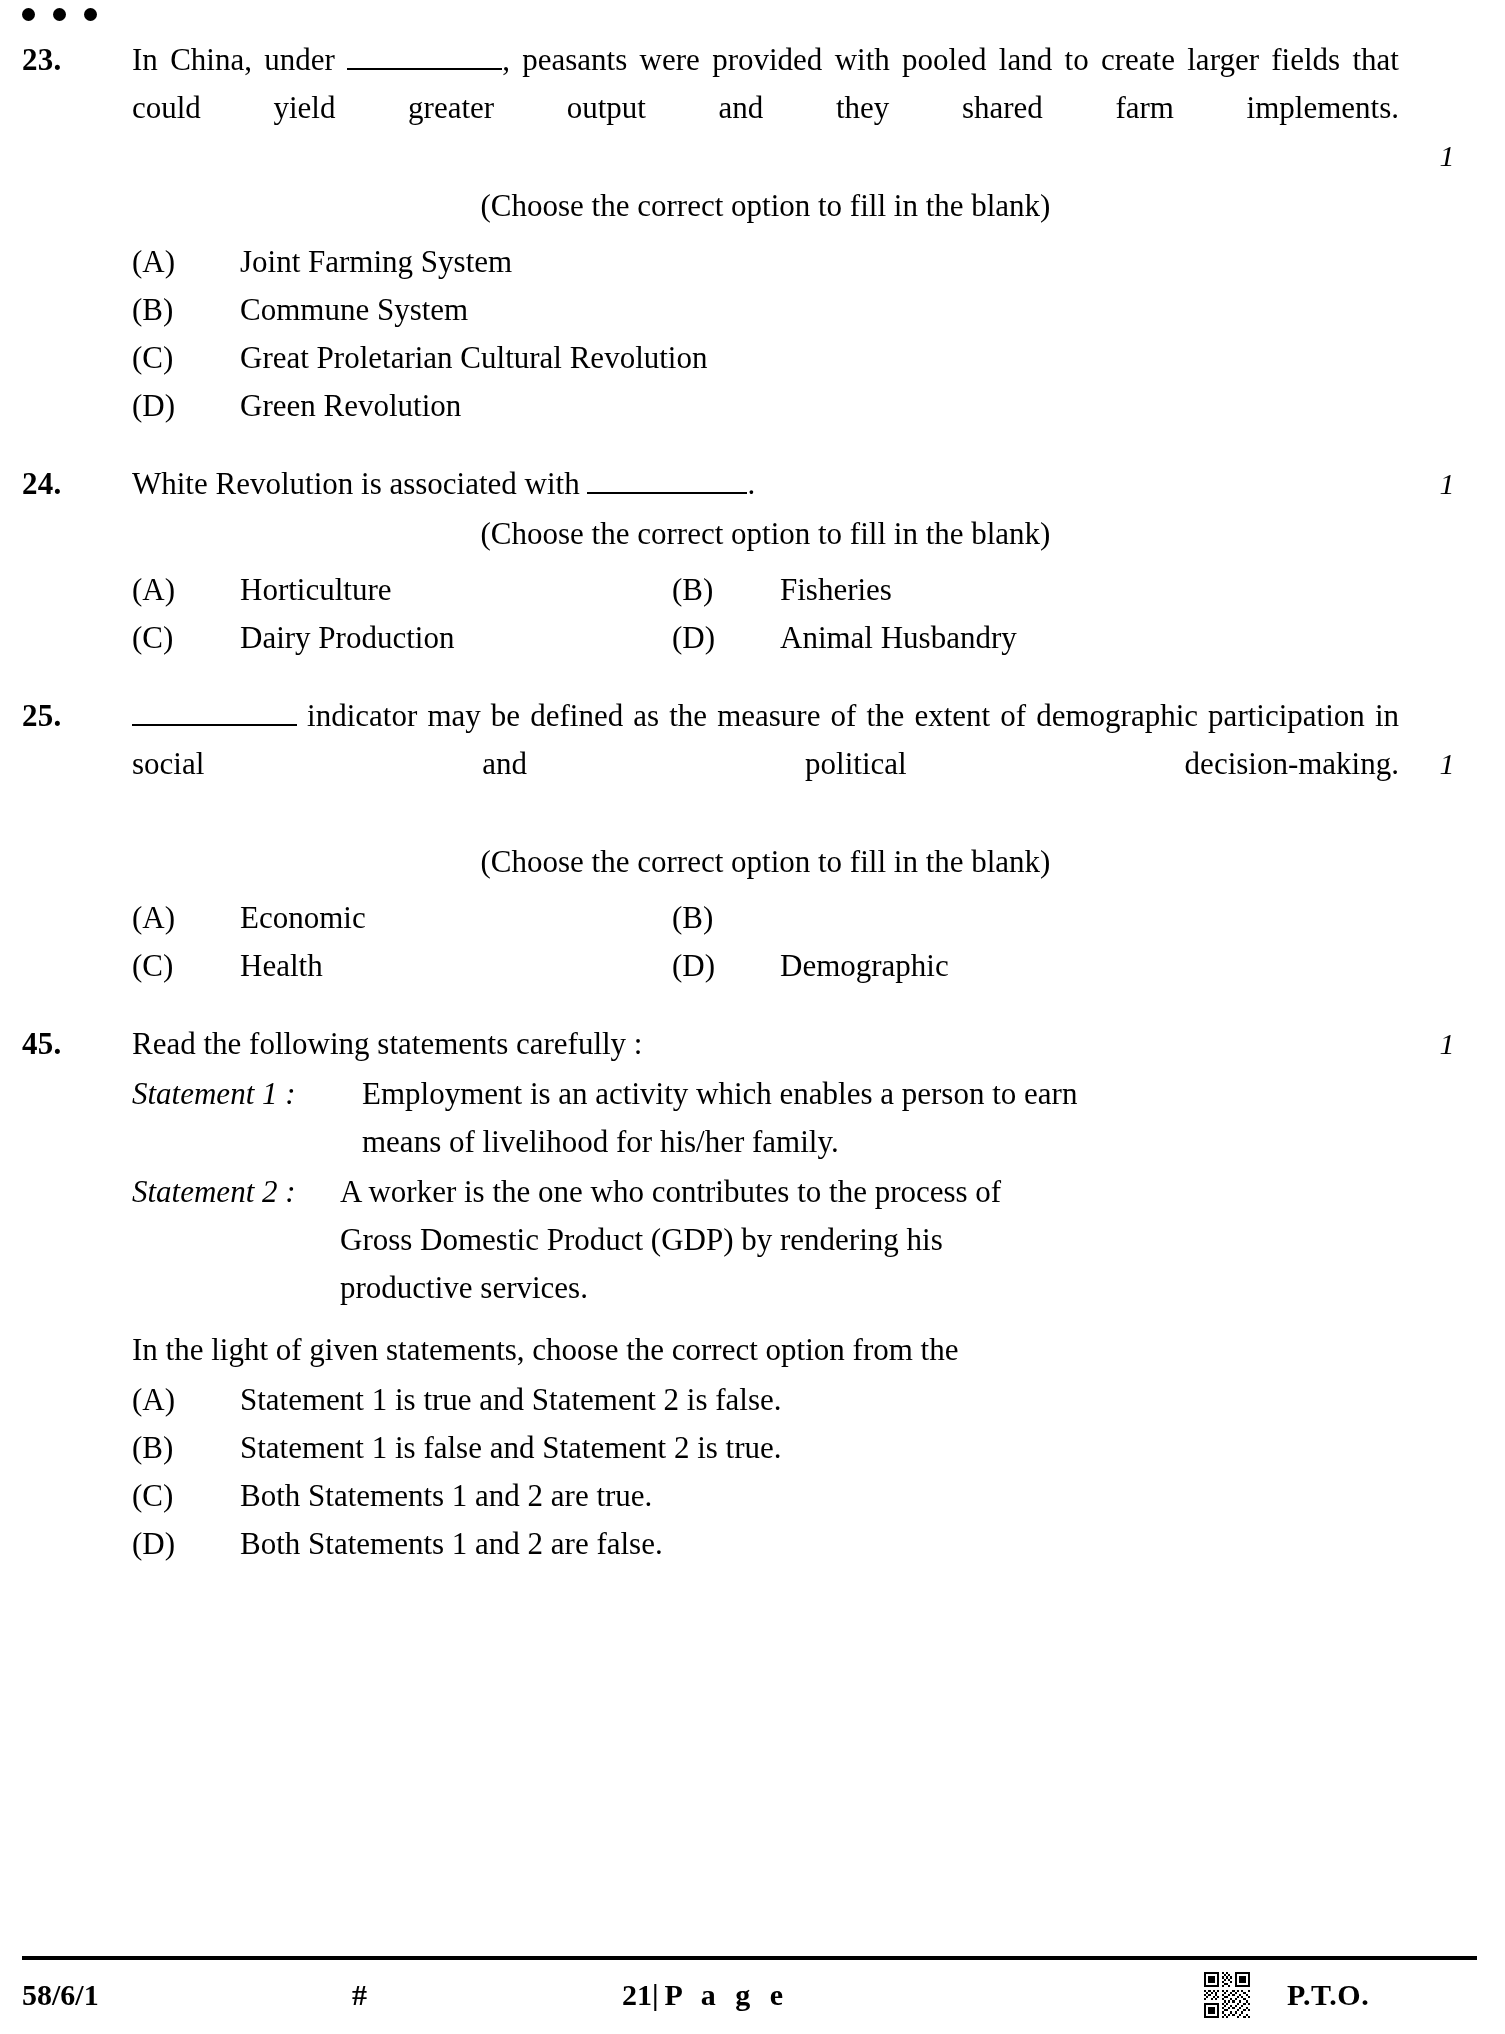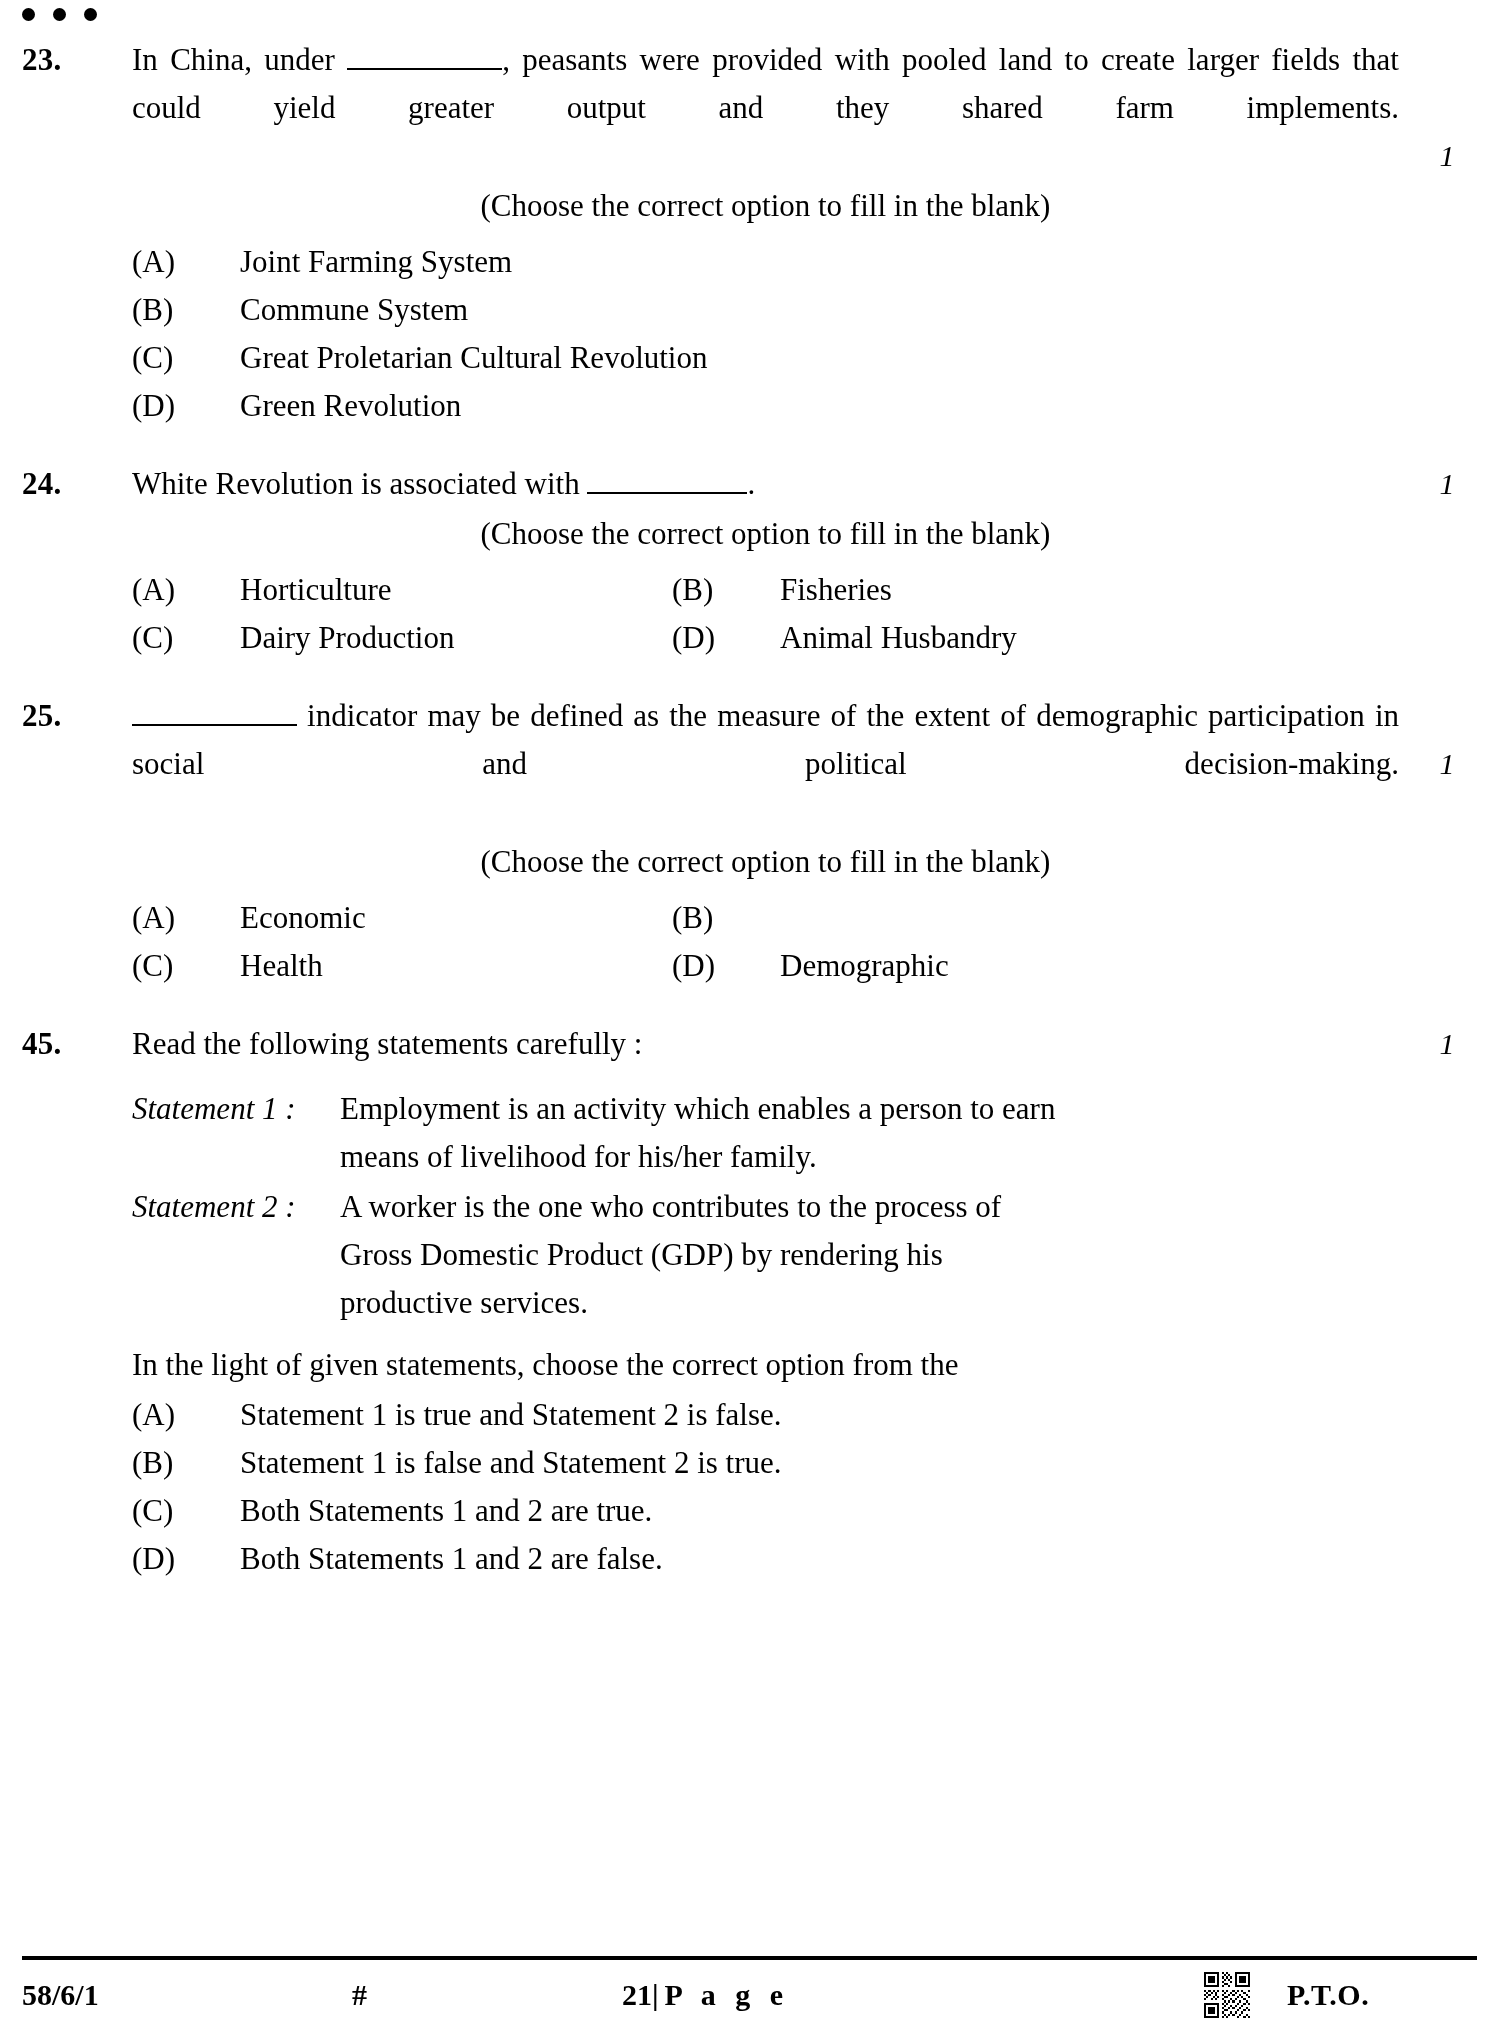--- a/index.html
+++ b/index.html
@@ -320,21 +320,21 @@
 
     <div class="gap-md"></div>
 
     <div class="q-block">
       <div class="q-row">
         <div class="q-num">45.</div>
         <div class="q-body">
           <div class="q-text nojustify">Read the following statements carefully :</div>
           <div class="mark" style="top:0px;">1</div>
 
-          <div class="stmt-row" style="margin-top:17px;">
+          <div class="stmt-row" style="margin-top:2px;gap:22px;">
             <div class="stmt-key">Statement 1 :</div>
             <div class="stmt-val">
               <span>Employment is an activity which enables a person to earn</span>
               <span>means of livelihood for his/her family.</span>
             </div>
           </div>
 
           <div class="stmt-row" style="margin-top:2px;">
             <div class="stmt-key">Statement 2 :</div>
             <div class="stmt-val">

